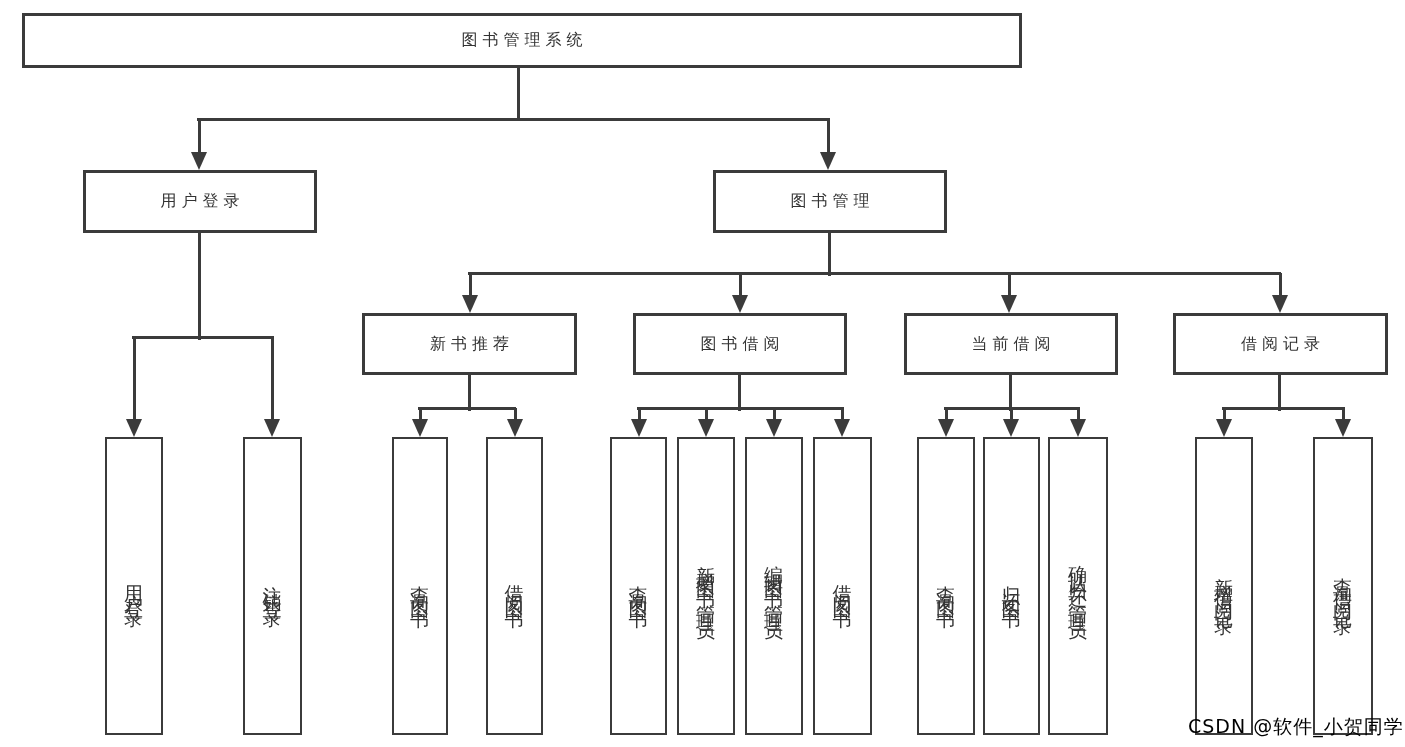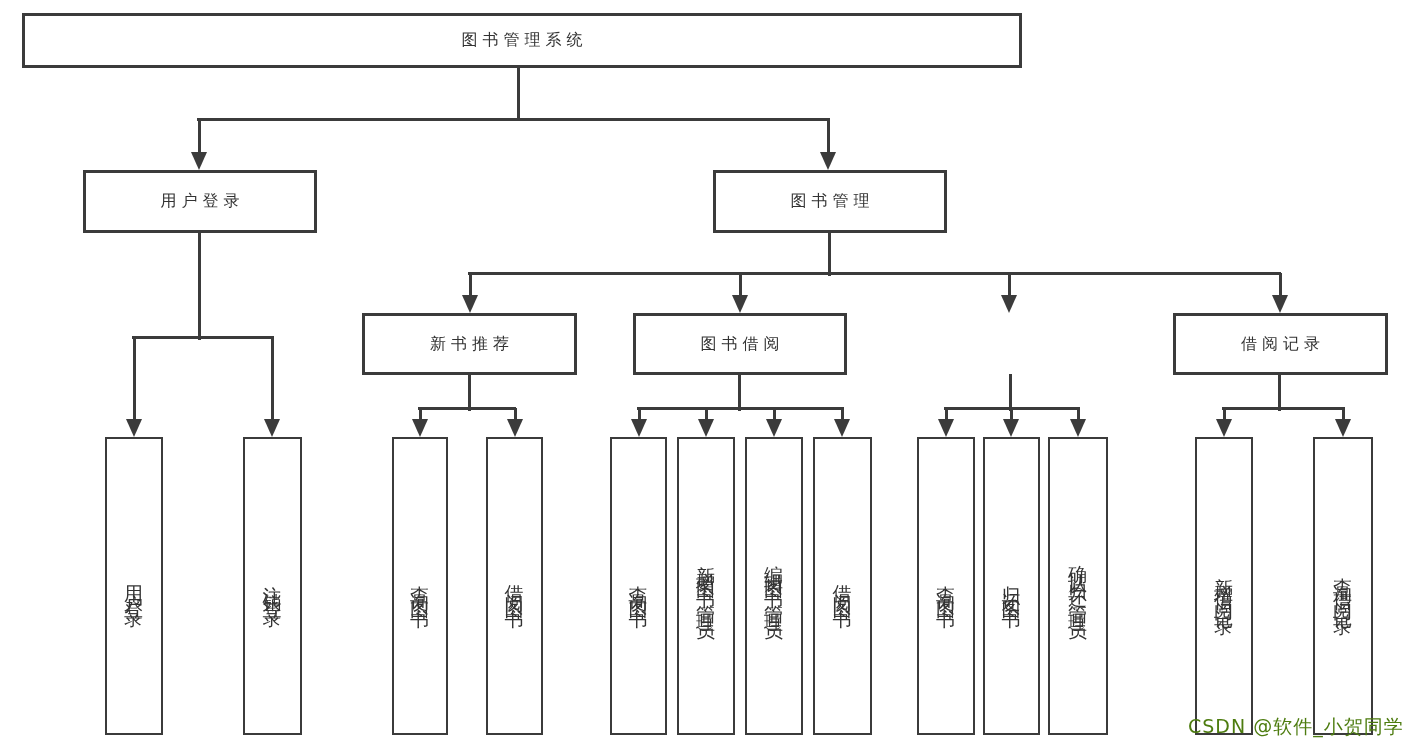--- a/index.html
+++ b/index.html
@@ -53,21 +53,21 @@
     height: 0;
     border-left: 8px solid transparent;
     border-right: 8px solid transparent;
     border-top: 18px solid #3b3b3b;
   }
   .watermark {
     position: absolute;
     left: 1188px;
     top: 714px;
     font-size: 19px;
-    color: #4d7c0f;
+    color: #000000;
     letter-spacing: 1px;
     white-space: nowrap;
   }
 </style>
 </head>
 <body>
 
 <div class="canvas">
 
   <div id="edges">
@@ -135,20 +135,23 @@
   <div class="node h" style="left:713px; top:170px; width:234px; height:63px;">
     <span>图书管理</span>
   </div>
 
   <div class="node h" style="left:362px; top:313px; width:215px; height:62px;">
     <span>新书推荐</span>
   </div>
   <div class="node h" style="left:633px; top:313px; width:214px; height:62px;">
     <span>图书借阅</span>
   </div>
+  <div class="node h" style="left:904px; top:313px; width:214px; height:62px;">
+    <span>当前借阅</span>
+  </div>
   <div class="node h" style="left:1173px; top:313px; width:215px; height:62px;">
     <span>借阅记录</span>
   </div>
 
   <div class="node v" style="left:105px; top:437px; width:58px; height:298px;">
     <span>用户登录</span>
   </div>
   <div class="node v" style="left:243px; top:437px; width:59px; height:298px;">
     <span>注销登录</span>
   </div>

